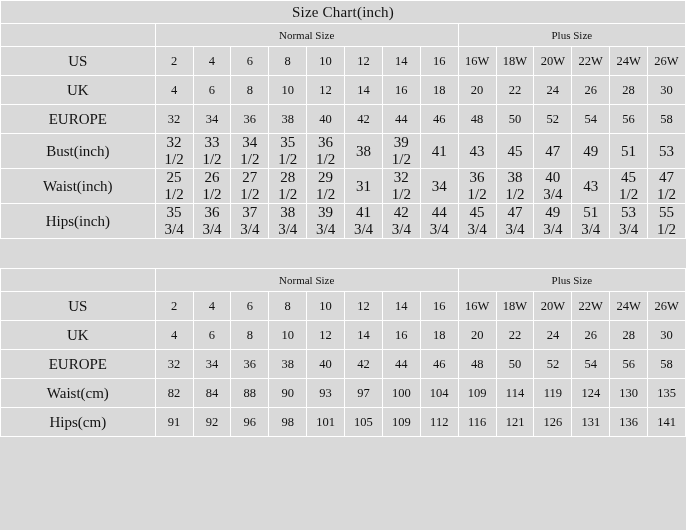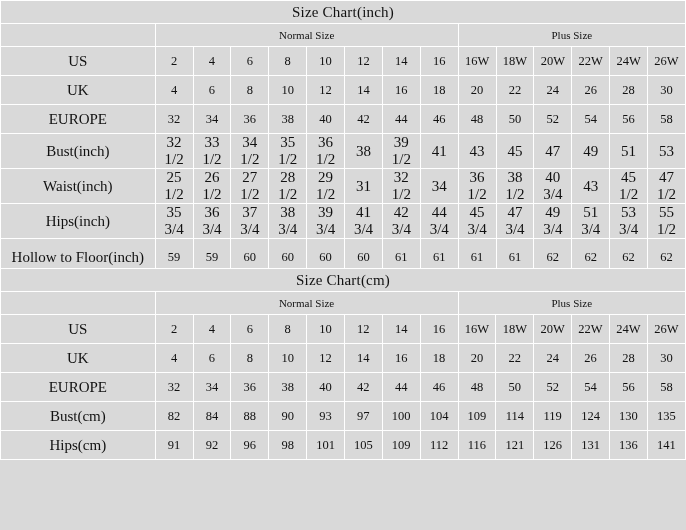--- a/index.html
+++ b/index.html
@@ -210,37 +210,20 @@
           <td class="cell small">42 3/4</td>
           <td class="cell small">44 3/4</td>
           <td class="cell small">45 3/4</td>
           <td class="cell small">47 3/4</td>
           <td class="cell small">49 3/4</td>
           <td class="cell small">51 3/4</td>
           <td class="cell small">53 3/4</td>
           <td class="cell small">55 1/2</td>
         </tr>
 
-        <tr>
-          <td class="rowlabel tall">Hollow to Floor(inch)</td>
-          <td class="cell tall">59</td>
-          <td class="cell tall">59</td>
-          <td class="cell tall">60</td>
-          <td class="cell tall">60</td>
-          <td class="cell tall">60</td>
-          <td class="cell tall">60</td>
-          <td class="cell tall">61</td>
-          <td class="cell tall">61</td>
-          <td class="cell tall">61</td>
-          <td class="cell tall">61</td>
-          <td class="cell tall">62</td>
-          <td class="cell tall">62</td>
-          <td class="cell tall">62</td>
-          <td class="cell tall">62</td>
-        </tr>
       </tbody>
     </table>
   </div>
 
   <div class="spacer"></div>
 
   <div class="chart-block second">
     <table class="size-table">
       <colgroup>
         <col class="col-label">
@@ -253,23 +236,20 @@
           <col class="col-data">
           <col class="col-data">
         <col class="col-data-plus">
           <col class="col-data-plus">
           <col class="col-data-plus">
         <col class="col-data-plus">
           <col class="col-data-plus">
           <col class="col-data-plus">
       </colgroup>
       <tbody>
-        <tr>
-          <td class="title-cell" colspan="15">Size Chart(cm)</td>
-        </tr>
         <tr>
           <td class="blank"></td>
           <td class="group-cell" colspan="8">Normal Size</td>
           <td class="group-cell" colspan="6">Plus Size</td>
         </tr>
 
         <tr>
           <td class="rowlabel">US</td>
           <td class="cell">2</td>
           <td class="cell">4</td>
@@ -317,21 +297,21 @@
           <td class="cell">46</td>
           <td class="cell">48</td>
           <td class="cell">50</td>
           <td class="cell">52</td>
           <td class="cell">54</td>
           <td class="cell">56</td>
           <td class="cell">58</td>
         </tr>
 
         <tr>
-          <td class="rowlabel">Bust(cm)</td>
+          <td class="rowlabel">Waist(cm)</td>
           <td class="cell">82</td>
           <td class="cell">84</td>
           <td class="cell">88</td>
           <td class="cell">90</td>
           <td class="cell">93</td>
           <td class="cell">97</td>
           <td class="cell">100</td>
           <td class="cell">104</td>
           <td class="cell">109</td>
           <td class="cell">114</td>

